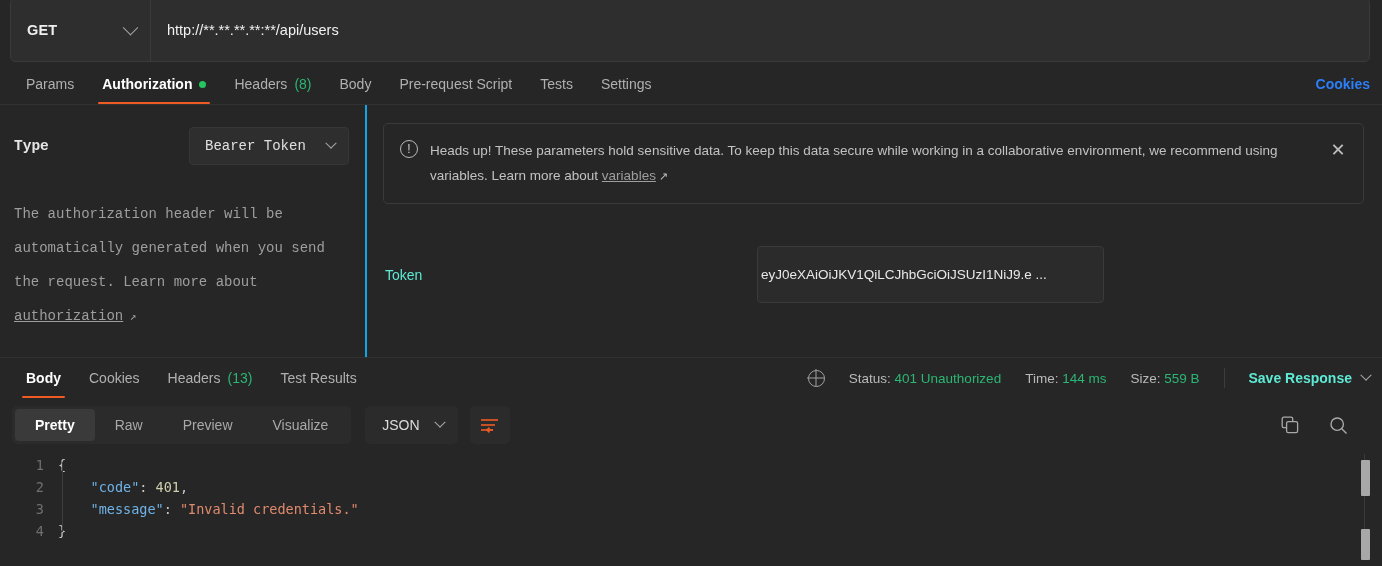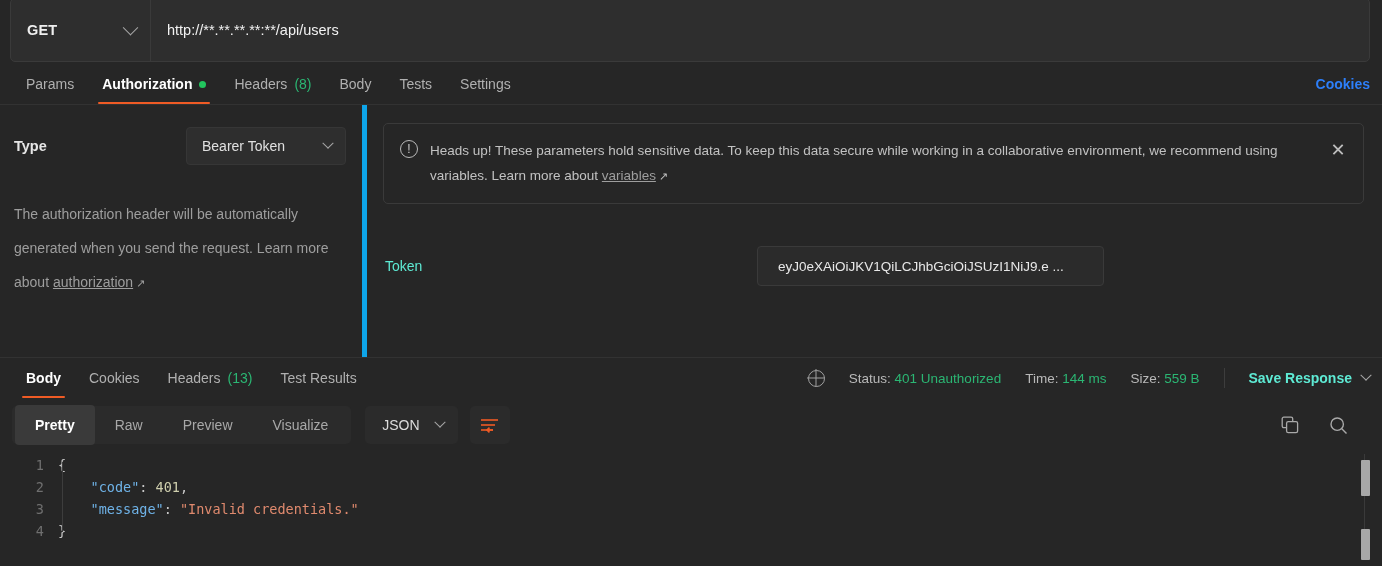--- a/index.html
+++ b/index.html
@@ -85,22 +85,23 @@
   .cookies-link {
     margin-left: auto; padding-bottom: 12px;
     font-size: 14px; font-weight: bold; color: #2d7ff9; cursor: pointer;
   }
 
   
   .middle { display: flex; height: 253px; border-bottom: 1px solid #323232; }
 
   .auth-left {
     width: 367px; flex: 0 0 367px;
-    border-right: 5px solid #0ea5e9;
+    border-right: 2px solid #0ea5e9;
     padding: 22px 16px 0 14px;
+    font-family: Liberation Mono, monospace;
   }
   .type-row { display: flex; align-items: center; justify-content: space-between; }
   .type-label { font-size: 14.5px; font-weight: bold; color: #e6e6e6; }
   .type-select {
     display: flex; align-items: center; justify-content: space-between;
     width: 160px; height: 38px; padding: 0 13px 0 15px;
     background: #2e2e2e; border: 1px solid #363636; border-radius: 4px;
     font-size: 14px; color: #e0e0e0; cursor: pointer;
   }
   .auth-desc {
@@ -128,21 +129,21 @@
     flex: 0 0 auto; width: 22px; height: 22px; margin-top: 1px;
     display: flex; align-items: center; justify-content: center;
     font-size: 18px; color: #bdbdbd; cursor: pointer;
   }
   .token-row {
     display: flex; align-items: center;
     margin-top: 42px; padding-left: 2px;
   }
   .token-label { width: 372px; font-size: 14px; color: #5eead4; }
   .token-input {
-    width: 347px; height: 40px; padding: 0 20px;
+    width: 347px; height: 57px; padding: 0 3px;
     display: flex; align-items: center;
     background: #2b2b2b; border: 1px solid #3a3a3a; border-radius: 4px;
     font-size: 13.5px; color: #e8e8e8;
     white-space: nowrap; overflow: hidden;
     cursor: text;
   }
 
   
   .resp-tabs {
     display: flex; align-items: flex-end;
@@ -173,21 +174,21 @@
   }
 
   
   .fmt-bar { display: flex; align-items: center; padding: 8px 12px 10px 12px; }
   .seg {
     display: flex; align-items: center;
     background: #2b2b2b; border-radius: 5px; height: 38px; padding: 3px;
   }
   .seg-item {
     display: flex; align-items: center; justify-content: center;
-    padding: 14px 20px; height: 40px; border-radius: 4px;
+    padding: 14px 20px; height: 32px; border-radius: 4px;
     font-size: 14px; color: #a8a8a8; cursor: pointer;
   }
   .seg-item.active { background: #3a3a3a; color: #ffffff; font-weight: bold; }
   .json-select {
     display: flex; align-items: center; gap: 16px;
     margin-left: 14px; height: 38px; padding: 0 14px 0 17px;
     background: #2b2b2b; border-radius: 5px;
     font-size: 14px; color: #dcdcdc; cursor: pointer;
   }
   .wrap-btn {
@@ -242,20 +243,23 @@
   <div class="rtab active">
     <span>Authorization</span>
     <span class="dot-green"></span>
   </div>
   <div class="rtab">
     <span>Headers</span>
     <span class="count-green">(8)</span>
   </div>
   <div class="rtab">
     <span>Body</span>
+  </div>
+  <div class="rtab">
+    <span>Pre-request Script</span>
   </div>
   <div class="rtab">
     <span>Tests</span>
   </div>
   <div class="rtab">
     <span>Settings</span>
   </div>
   <div class="cookies-link">Cookies</div>
 </div>
 

